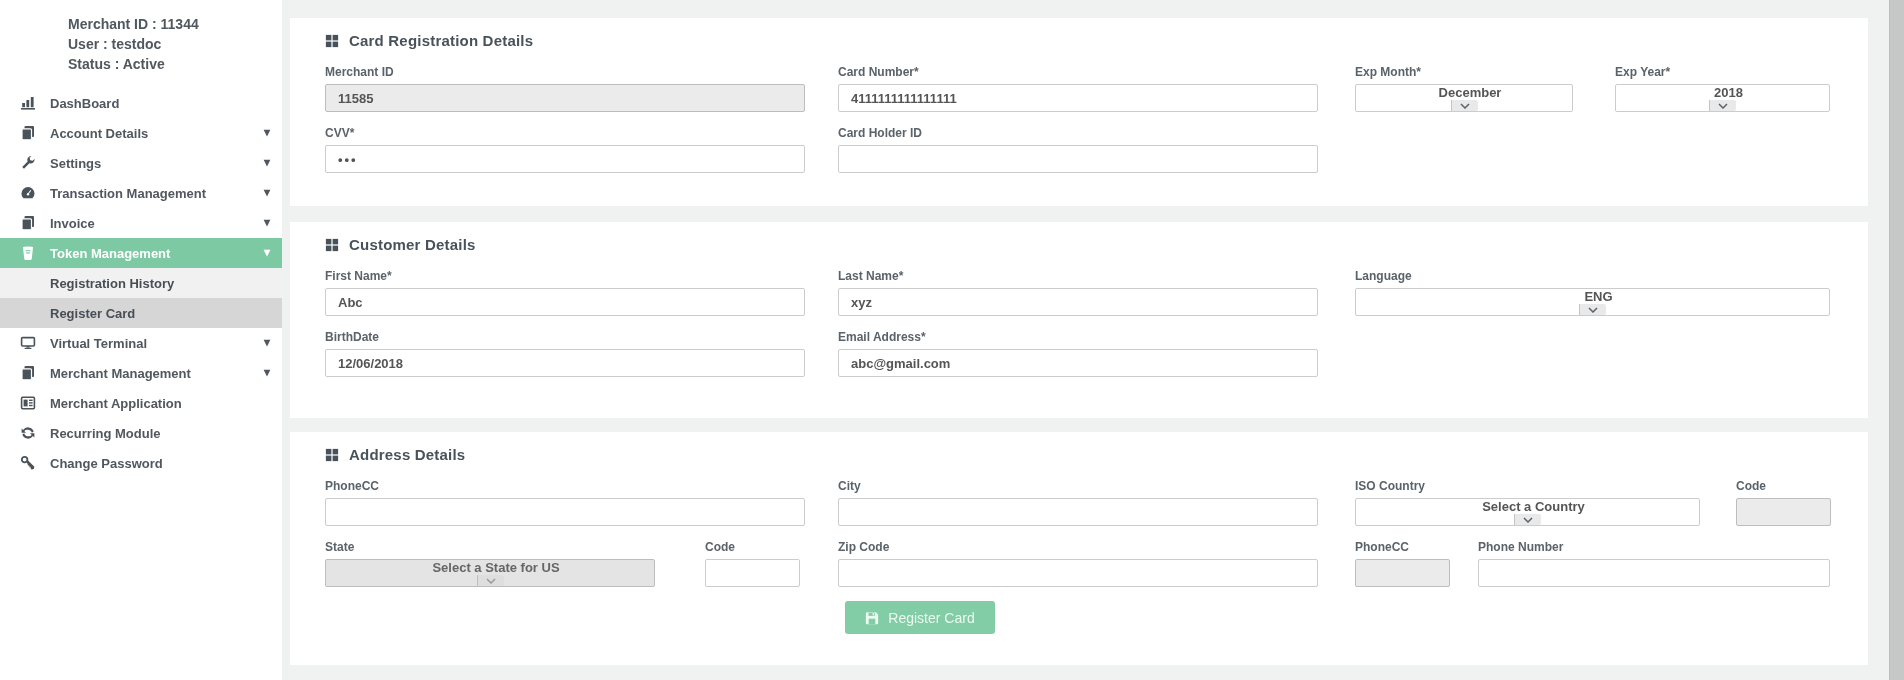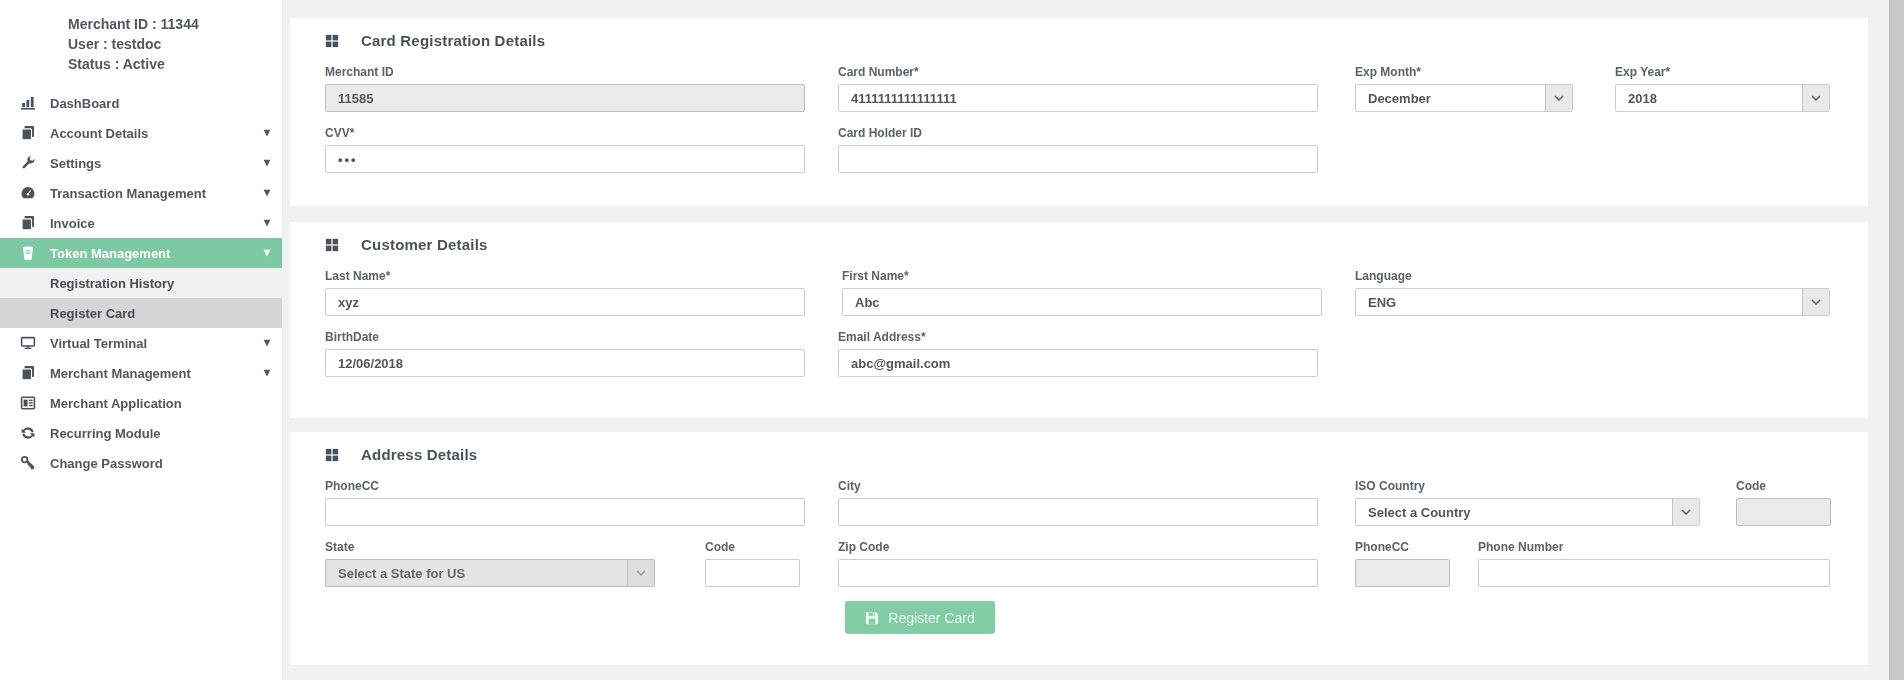--- a/index.html
+++ b/index.html
@@ -34,42 +34,42 @@
     height:30px; display:flex; align-items:center; padding-left:50px;
     font-size:13px; font-weight:700; color:#474e55; background:#f1f1f1; cursor:pointer;
   }
   .s-sub.selected { background:#d6d6d6; }
   
   .card {
     position:absolute; left:290px; width:1578px; background:#ffffff;
     padding:14px 35px;
   }
   .card-title {
-    display:flex; align-items:center; gap:22px;
+    display:flex; align-items:center; gap:10px;
     font-size:15px; font-weight:700; color:#49525a; letter-spacing:.2px;
   }
   .card-title svg { width:14px; height:14px; fill:#49525a; }
   .row { display:flex; margin-top:16px; }
   .field label {
     display:block; margin-bottom:5px;
     font-size:12px; font-weight:700; color:#5a626a;
   }
   .input {
     width:100%; height:28px; border:1px solid #cccccc; border-radius:2px;
     background:#ffffff; padding:0 12px; font-family:Liberation Sans, sans-serif;
     font-size:13px; font-weight:600; color:#555555;
   }
   .input:disabled, .input.gray {
     background:#ebebeb; border-color:#bdbdbd; color:#555;
   }
   .cvv { letter-spacing:2px; }
   
   .select {
     height:28px; border:1px solid #cccccc; border-radius:2px; background:#fff;
-    display:flex; align-items:center; justify-content:space-between; cursor:pointer;
+    display:flex; align-items:center; justify-content:space-between; cursor:pointer;flex-direction:column;
   }
   .select .select-text { padding-left:12px; font-size:13px; font-weight:600; color:#555; white-space:nowrap; }
   .select .select-btn {
     width:27px; height:100%; background:#e9e9e9; border-left:1px solid #c4c4c4;
     display:flex; align-items:center; justify-content:center; border-radius:0 2px 2px 0;
   }
   .select.disabled { background:#e4e4e4; border-color:#bdbdbd; }
   .select.disabled .select-text { color:#666; }
   .select.disabled .select-btn { background:#dedede; border-left-color:#c0c0c0; }
   
@@ -291,27 +291,27 @@
   <div class="card-title">
     <svg viewBox="0 0 16 16">
         <rect x="1" y="1" width="6.3" height="6.3"></rect>
         <rect x="8.7" y="1" width="6.3" height="6.3"></rect>
         <rect x="1" y="8.7" width="6.3" height="6.3"></rect>
         <rect x="8.7" y="8.7" width="6.3" height="6.3"></rect>
       </svg>
     <span>Customer Details</span>
   </div>
   <div class="row">
+    <div class="field" style="width:480px; margin-right:33px;">
+      <label>First Name*</label>
+      <input class="input" value="Abc" style="">
+    </div>
     <div class="field" style="width:480px; margin-right:37px;">
       <label>Last Name*</label>
       <input class="input" value="xyz" style="">
-    </div>
-    <div class="field" style="width:480px; margin-right:33px;">
-      <label>First Name*</label>
-      <input class="input" value="Abc" style="">
     </div>
     <div class="field" style="width:475px;">
       <label>Language</label>
       <div class="select">
         <span class="select-text">ENG</span>
         <span class="select-btn">
             <svg width="10" height="6" viewBox="0 0 10 6">
               <path d="M1 1l4 4 4-4" fill="none" stroke="#5a626a" stroke-width="1.5"></path>
             </svg>
           </span>

